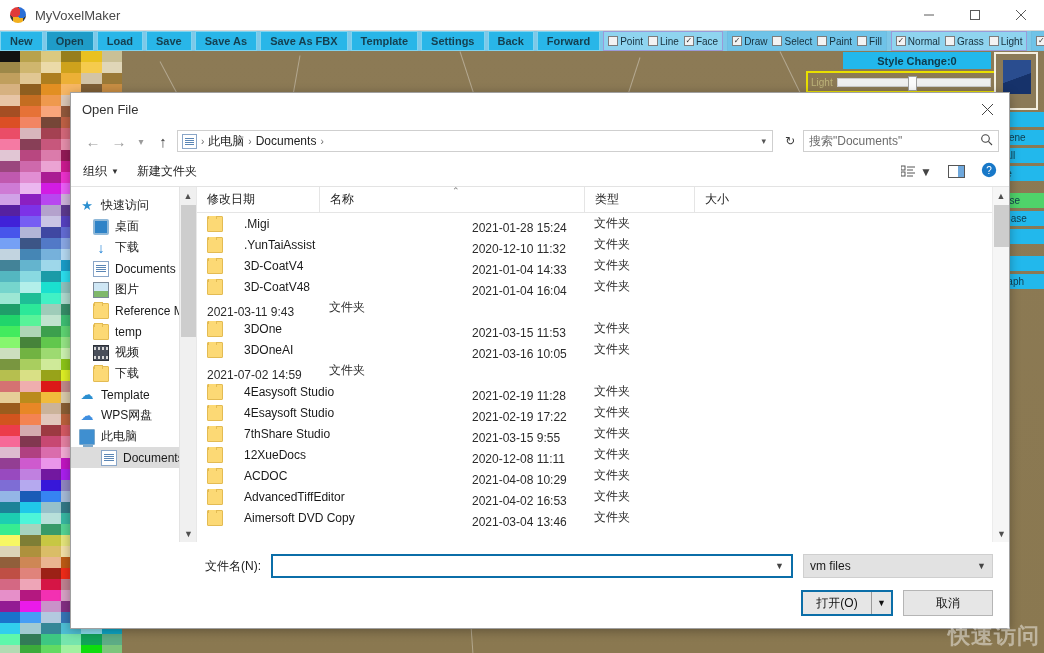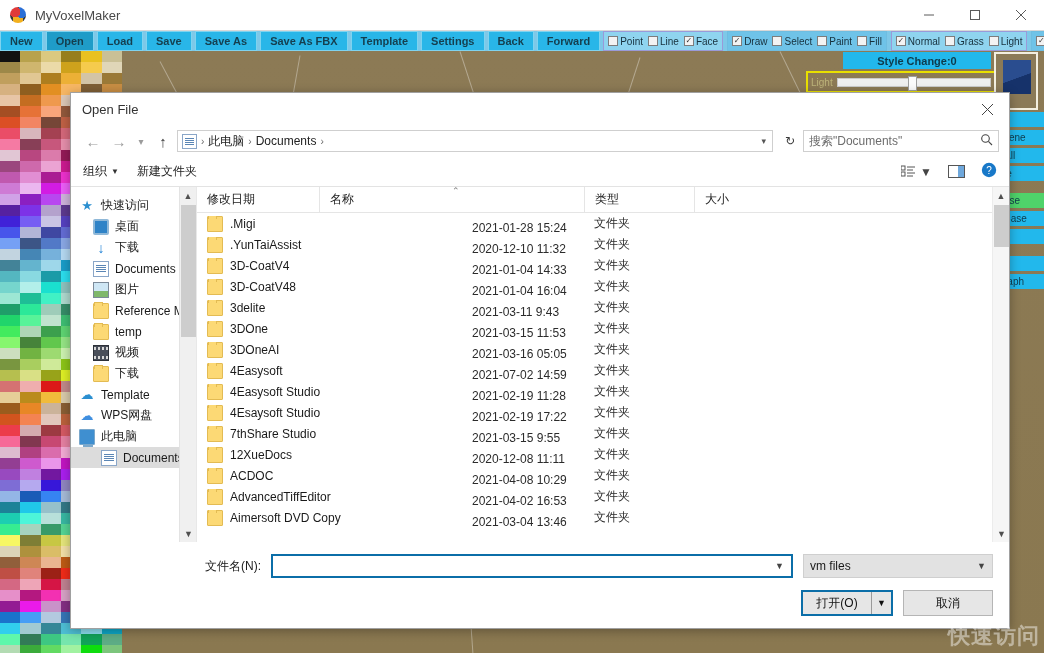--- a/index.html
+++ b/index.html
@@ -235,21 +235,21 @@
   }
   .colhead .c { padding-left: 10px; position: relative; height: 26px; display: flex; align-items: center; }
   .colhead .c + .c { border-left: 1px solid #e5e5e5; }
   .colhead .sortcaret { position: absolute; left: 50%; top: -1px; font-size: 9px; color: #7a7a7a; }
   .c-name { width: 265px; }
   .c-date { width: 122px; }
   .c-type { width: 110px; }
   .c-size { width: 80px; }
   .rows { flex: 1; overflow: hidden; }
   .row { height: 21px; display: flex; align-items: center; font-size: 12px; color: #1a1a1a; }
-  .row .nm { width: 265px; display: flex; align-items: center; gap: 7px; padding-left: 10px; white-space: nowrap; overflow: hidden; }
+  .row .nm { width: 265px; display: flex; align-items: center; gap: 21px; padding-left: 10px; white-space: nowrap; overflow: hidden; }
   .row .dt { width: 122px; padding-left: 10px; color: #2b2b2b; margin-top: 9px; }
   .row .tp { width: 110px; padding-left: 10px; color: #2b2b2b; }
   .row .sz { width: 80px; padding-left: 10px; }
   .fl-scroll {
     position: absolute; right: 0; top: 0; width: 17px; height: 100%;
     background: #f6f6f6; border-left: 1px solid #ececec;
   }
   .fl-scroll .arrow { height: 17px; display: flex; align-items: center; justify-content: center; font-size: 9px; color: #505050; }
   .fl-scroll .arrow.bot { position: absolute; bottom: 0; left: 0; width: 17px; }
   .fl-scroll .thumb { position: absolute; left: 1px; top: 18px; width: 15px; height: 42px; background: #cdcdcd; }
@@ -982,51 +982,43 @@
             <div class="row">
               <div class="nm">
                 <span class="ico folder"></span>
                 <span>3D-CoatV48</span>
               </div>
               <div class="dt">2021-01-04 16:04</div>
               <div class="tp">文件夹</div>
               <div class="sz"></div>
             </div>
             <div class="row">
-              <div class="nm">
-                <span class="ico folder"></span>
-                <span>3delite</span>
-              </div>
               <div class="dt">2021-03-11 9:43</div>
               <div class="tp">文件夹</div>
               <div class="sz"></div>
             </div>
             <div class="row">
               <div class="nm">
                 <span class="ico folder"></span>
                 <span>3DOne</span>
               </div>
               <div class="dt">2021-03-15 11:53</div>
               <div class="tp">文件夹</div>
               <div class="sz"></div>
             </div>
             <div class="row">
               <div class="nm">
                 <span class="ico folder"></span>
                 <span>3DOneAI</span>
               </div>
-              <div class="dt">2021-03-16 05:05</div>
-              <div class="tp">文件夹</div>
-              <div class="sz"></div>
-            </div>
-            <div class="row">
-              <div class="nm">
-                <span class="ico folder"></span>
-                <span>4Easysoft</span>
-              </div>
+              <div class="dt">2021-03-16 10:05</div>
+              <div class="tp">文件夹</div>
+              <div class="sz"></div>
+            </div>
+            <div class="row">
               <div class="dt">2021-07-02 14:59</div>
               <div class="tp">文件夹</div>
               <div class="sz"></div>
             </div>
             <div class="row">
               <div class="nm">
                 <span class="ico folder"></span>
                 <span>4Easysoft Studio</span>
               </div>
               <div class="dt">2021-02-19 11:28</div>

